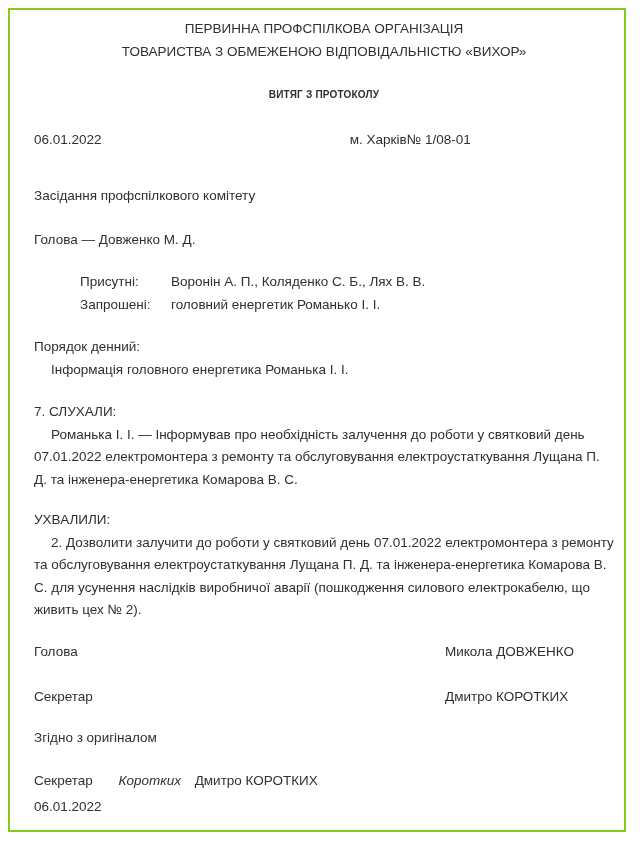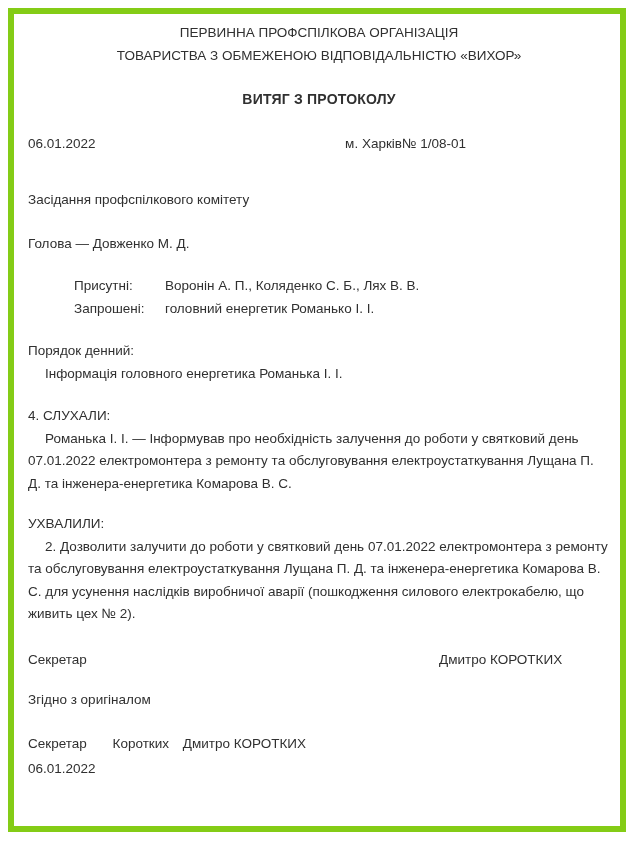--- a/index.html
+++ b/index.html
@@ -9,53 +9,53 @@
     height: 846px;
     background: #ffffff;
     overflow: hidden;
   }
   .page {
     position: absolute;
     left: 8px;
     top: 8px;
     width: 618px;
     height: 824px;
-    border: 6px solid #84cc16;
+    border: 2px solid #84cc16;
     background: #ffffff;
-    padding: 8px 10px 0 14px;
+    padding: 8px 10px 0 24px;
     box-sizing: border-box;
     font-family: "Liberation Sans", sans-serif;
     font-size: 13.5px;
     line-height: 22.5px;
     color: #303030;
   }
   p { margin: 0; }
   .center { text-align: center; }
-  .title { margin-top: 21px; font-weight: 700; text-align: center; font-size: 14px; letter-spacing: 0.2px; }
+  .title { margin-top: 21px; font-weight: 700; text-align: center; font-size: 10px; letter-spacing: 0.2px; }
   .meta-row { margin-top: 22px; display: flex; }
   .meta-left { flex: 1; text-align: left; }
   .meta-center { flex: 1; text-align: right; }
   .meta-right { flex: 1; padding-right: 21px; box-sizing: border-box; }
   .meeting { margin-top: 34px; }
   .officials { margin-top: 21px; }
   .attendance { margin-top: 20px; }
   .att-row { display: flex; margin-left: 46px; }
   .att-label { flex: 0 0 91px; }
   .agenda { margin-top: 20px; }
   .indent { padding-left: 17px; }
   .heard { margin-top: 20px; }
   .resolved { margin-top: 18px; }
   .para-indent { text-indent: 17px; }
   .sig-row { position: relative; height: 22.5px; }
   .sig-row-1 { margin-top: 19px; }
   .sig-row-2 { margin-top: 23px; }
   .sig-name { position: absolute; left: 411px; top: 0; white-space: nowrap; }
   .cert { margin-top: 18px; }
   .cert-row { margin-top: 21px; }
-  .cert-sig { margin-left: 22px; }
+  .cert-sig { font-style: italic; margin-left: 22px; }
   .cert-name { margin-left: 10px; }
   .cert-date { margin-top: 3px; }
 </style>
 </head>
 <body>
 
 <div class="page">
 
   <p class="center">ПЕРВИННА ПРОФСПІЛКОВА ОРГАНІЗАЦІЯ</p>
   <p class="center">ТОВАРИСТВА З ОБМЕЖЕНОЮ ВІДПОВІДАЛЬНІСТЮ «ВИХОР»</p>
@@ -84,29 +84,33 @@
       <span>головний енергетик Романько І. І.</span>
     </div>
   </div>
 
   <div class="agenda">
     <p>Порядок денний:</p>
     <p class="indent">Інформація головного енергетика Романька І. І.</p>
   </div>
 
   <div class="heard">
-    <p>4. СЛУХАЛИ:</p>
+    <p>7. СЛУХАЛИ:</p>
     <p class="para-indent">Романька І. І. — Інформував про необхідність залучення до роботи у святковий день 07.01.2022 електромонтера з ремонту та обслуговування електроустаткування Лущана П. Д. та інженера-енергетика Комарова В. С.</p>
   </div>
 
   <div class="resolved">
     <p>УХВАЛИЛИ:</p>
     <p class="para-indent">2. Дозволити залучити до роботи у святковий день 07.01.2022 електромонтера з ремонту та обслуговування електроустаткування Лущана П. Д. та інженера-енергетика Комарова В. С. для усунення наслідків виробничої аварії (пошкодження силового електрокабелю, що живить цех № 2).</p>
   </div>
 
+  <div class="sig-row sig-row-1">
+    <span>Голова</span>
+    <span class="sig-name">Микола ДОВЖЕНКО</span>
+  </div>
 
   <div class="sig-row sig-row-2">
     <span>Секретар</span>
     <span class="sig-name">Дмитро КОРОТКИХ</span>
   </div>
 
   <p class="cert">Згідно з оригіналом</p>
 
   <div class="cert-row">
     <span>Секретар</span>

